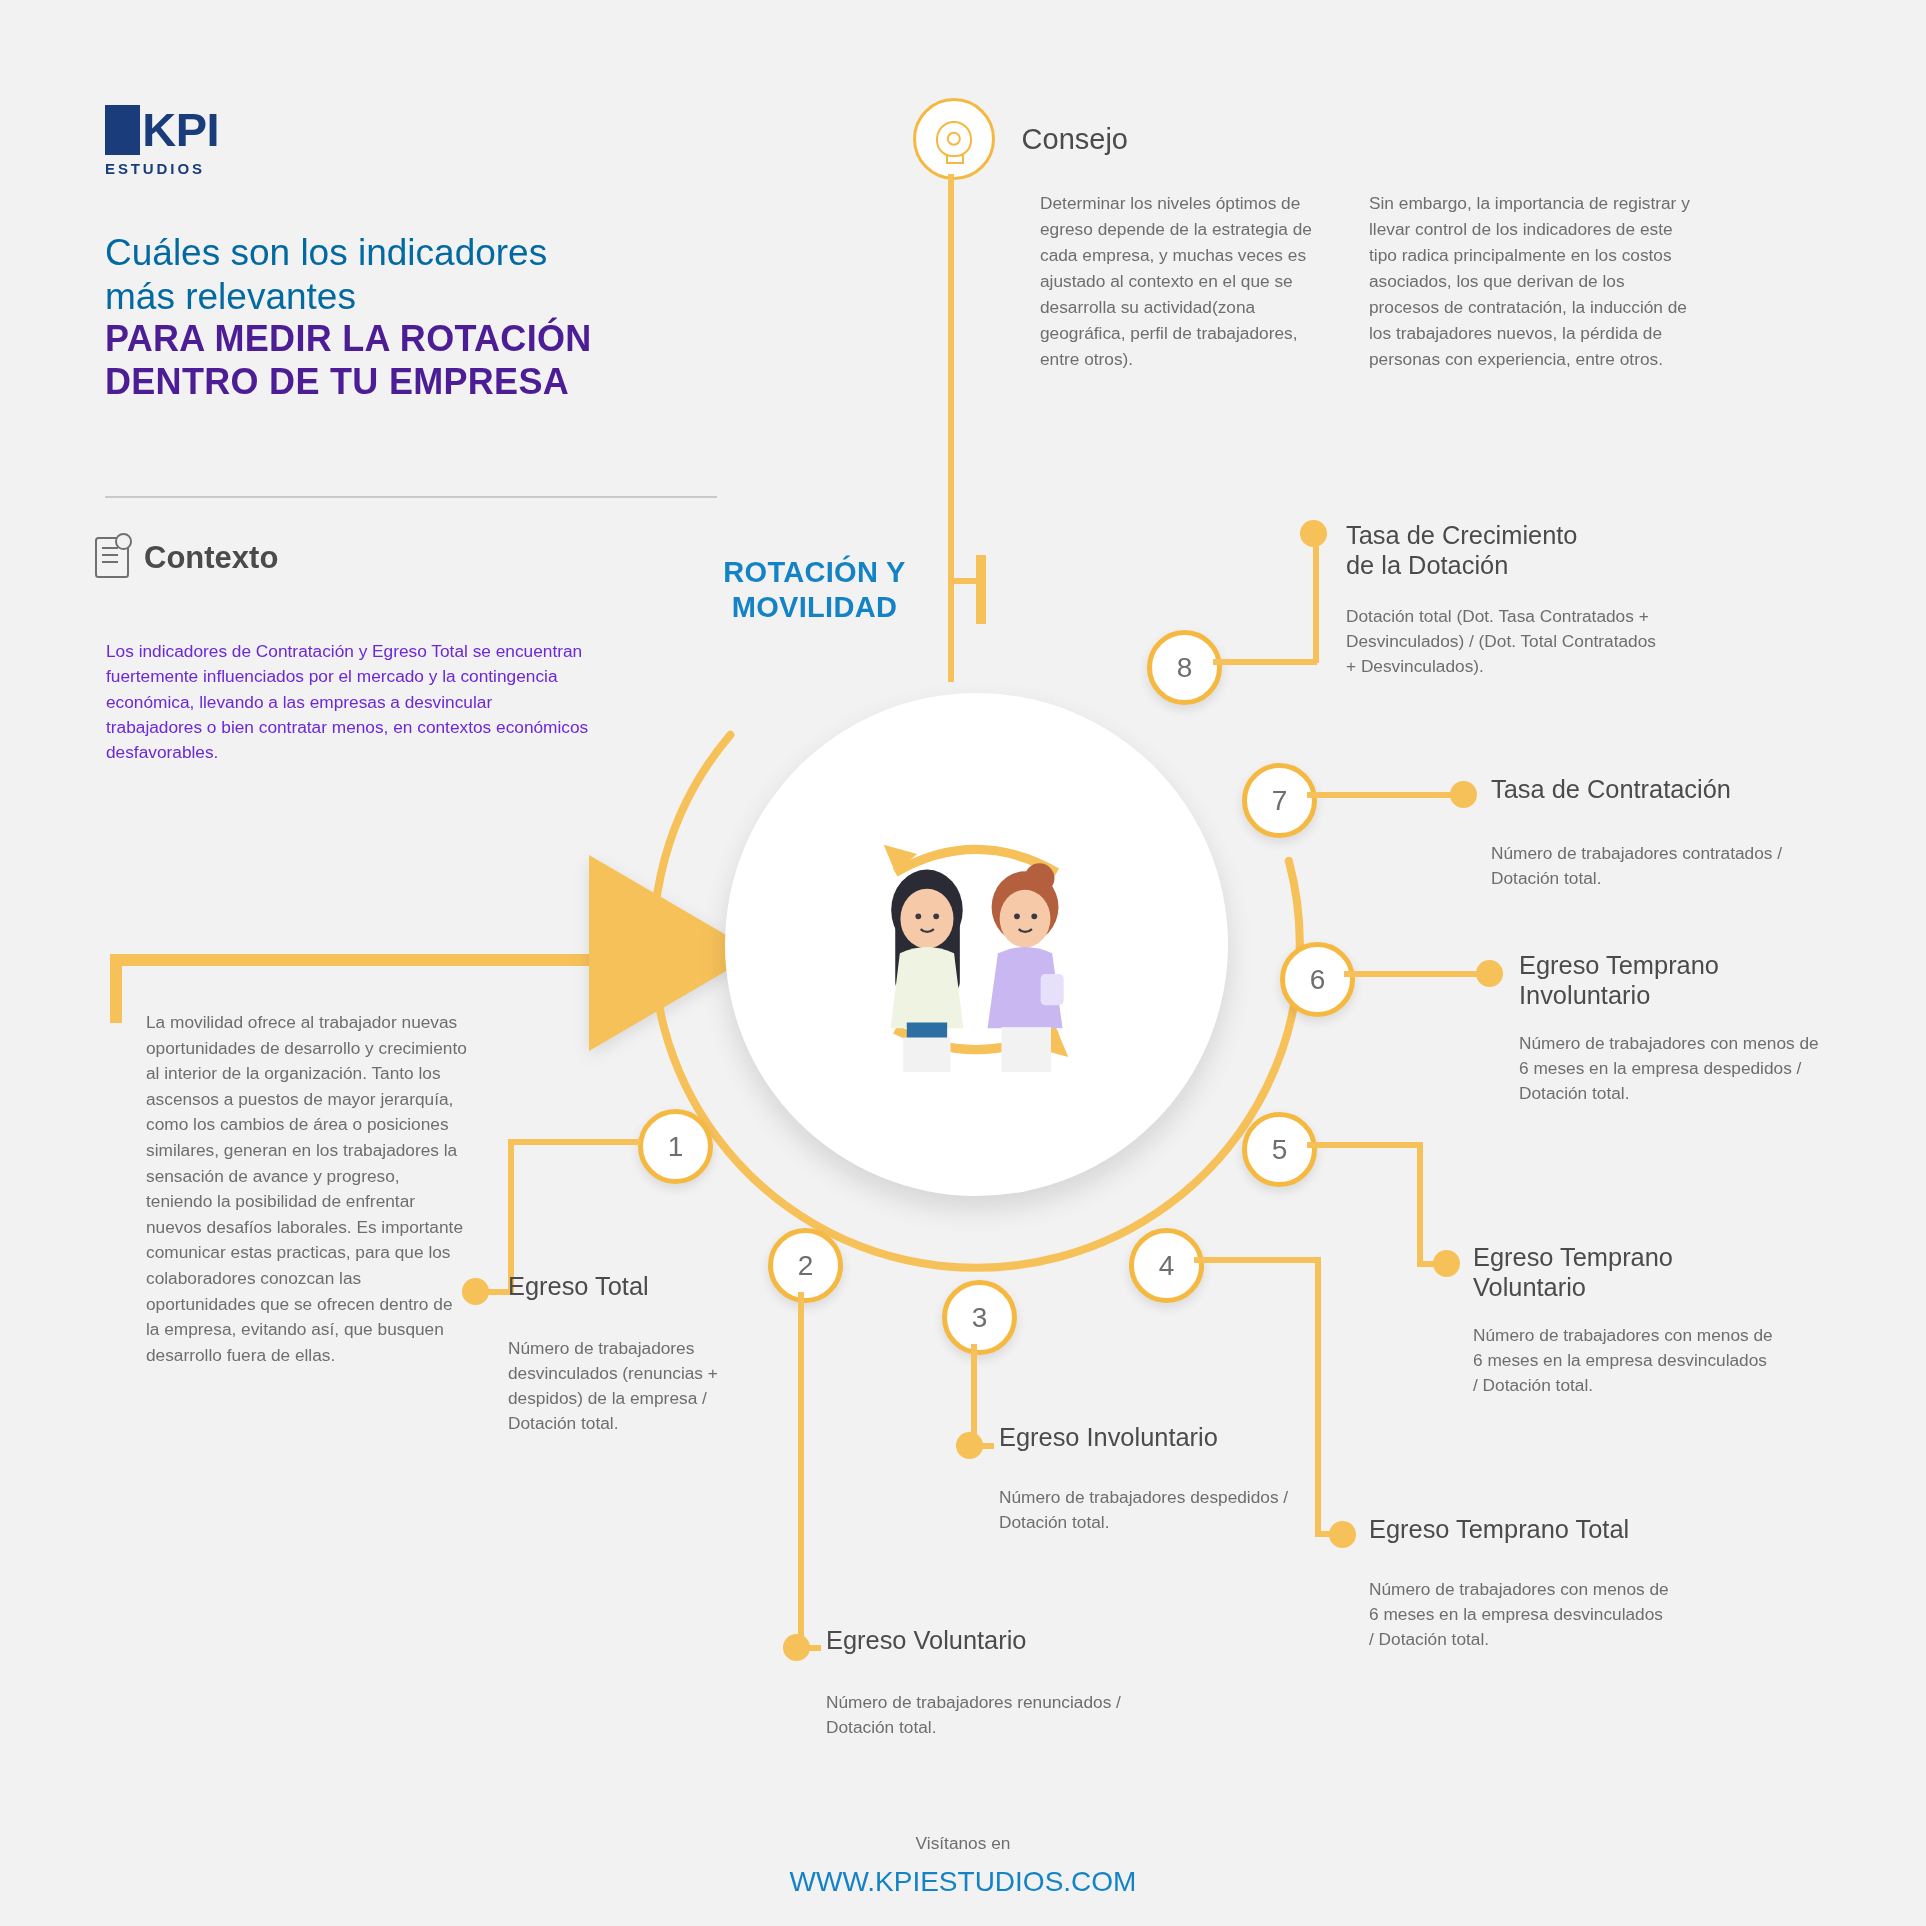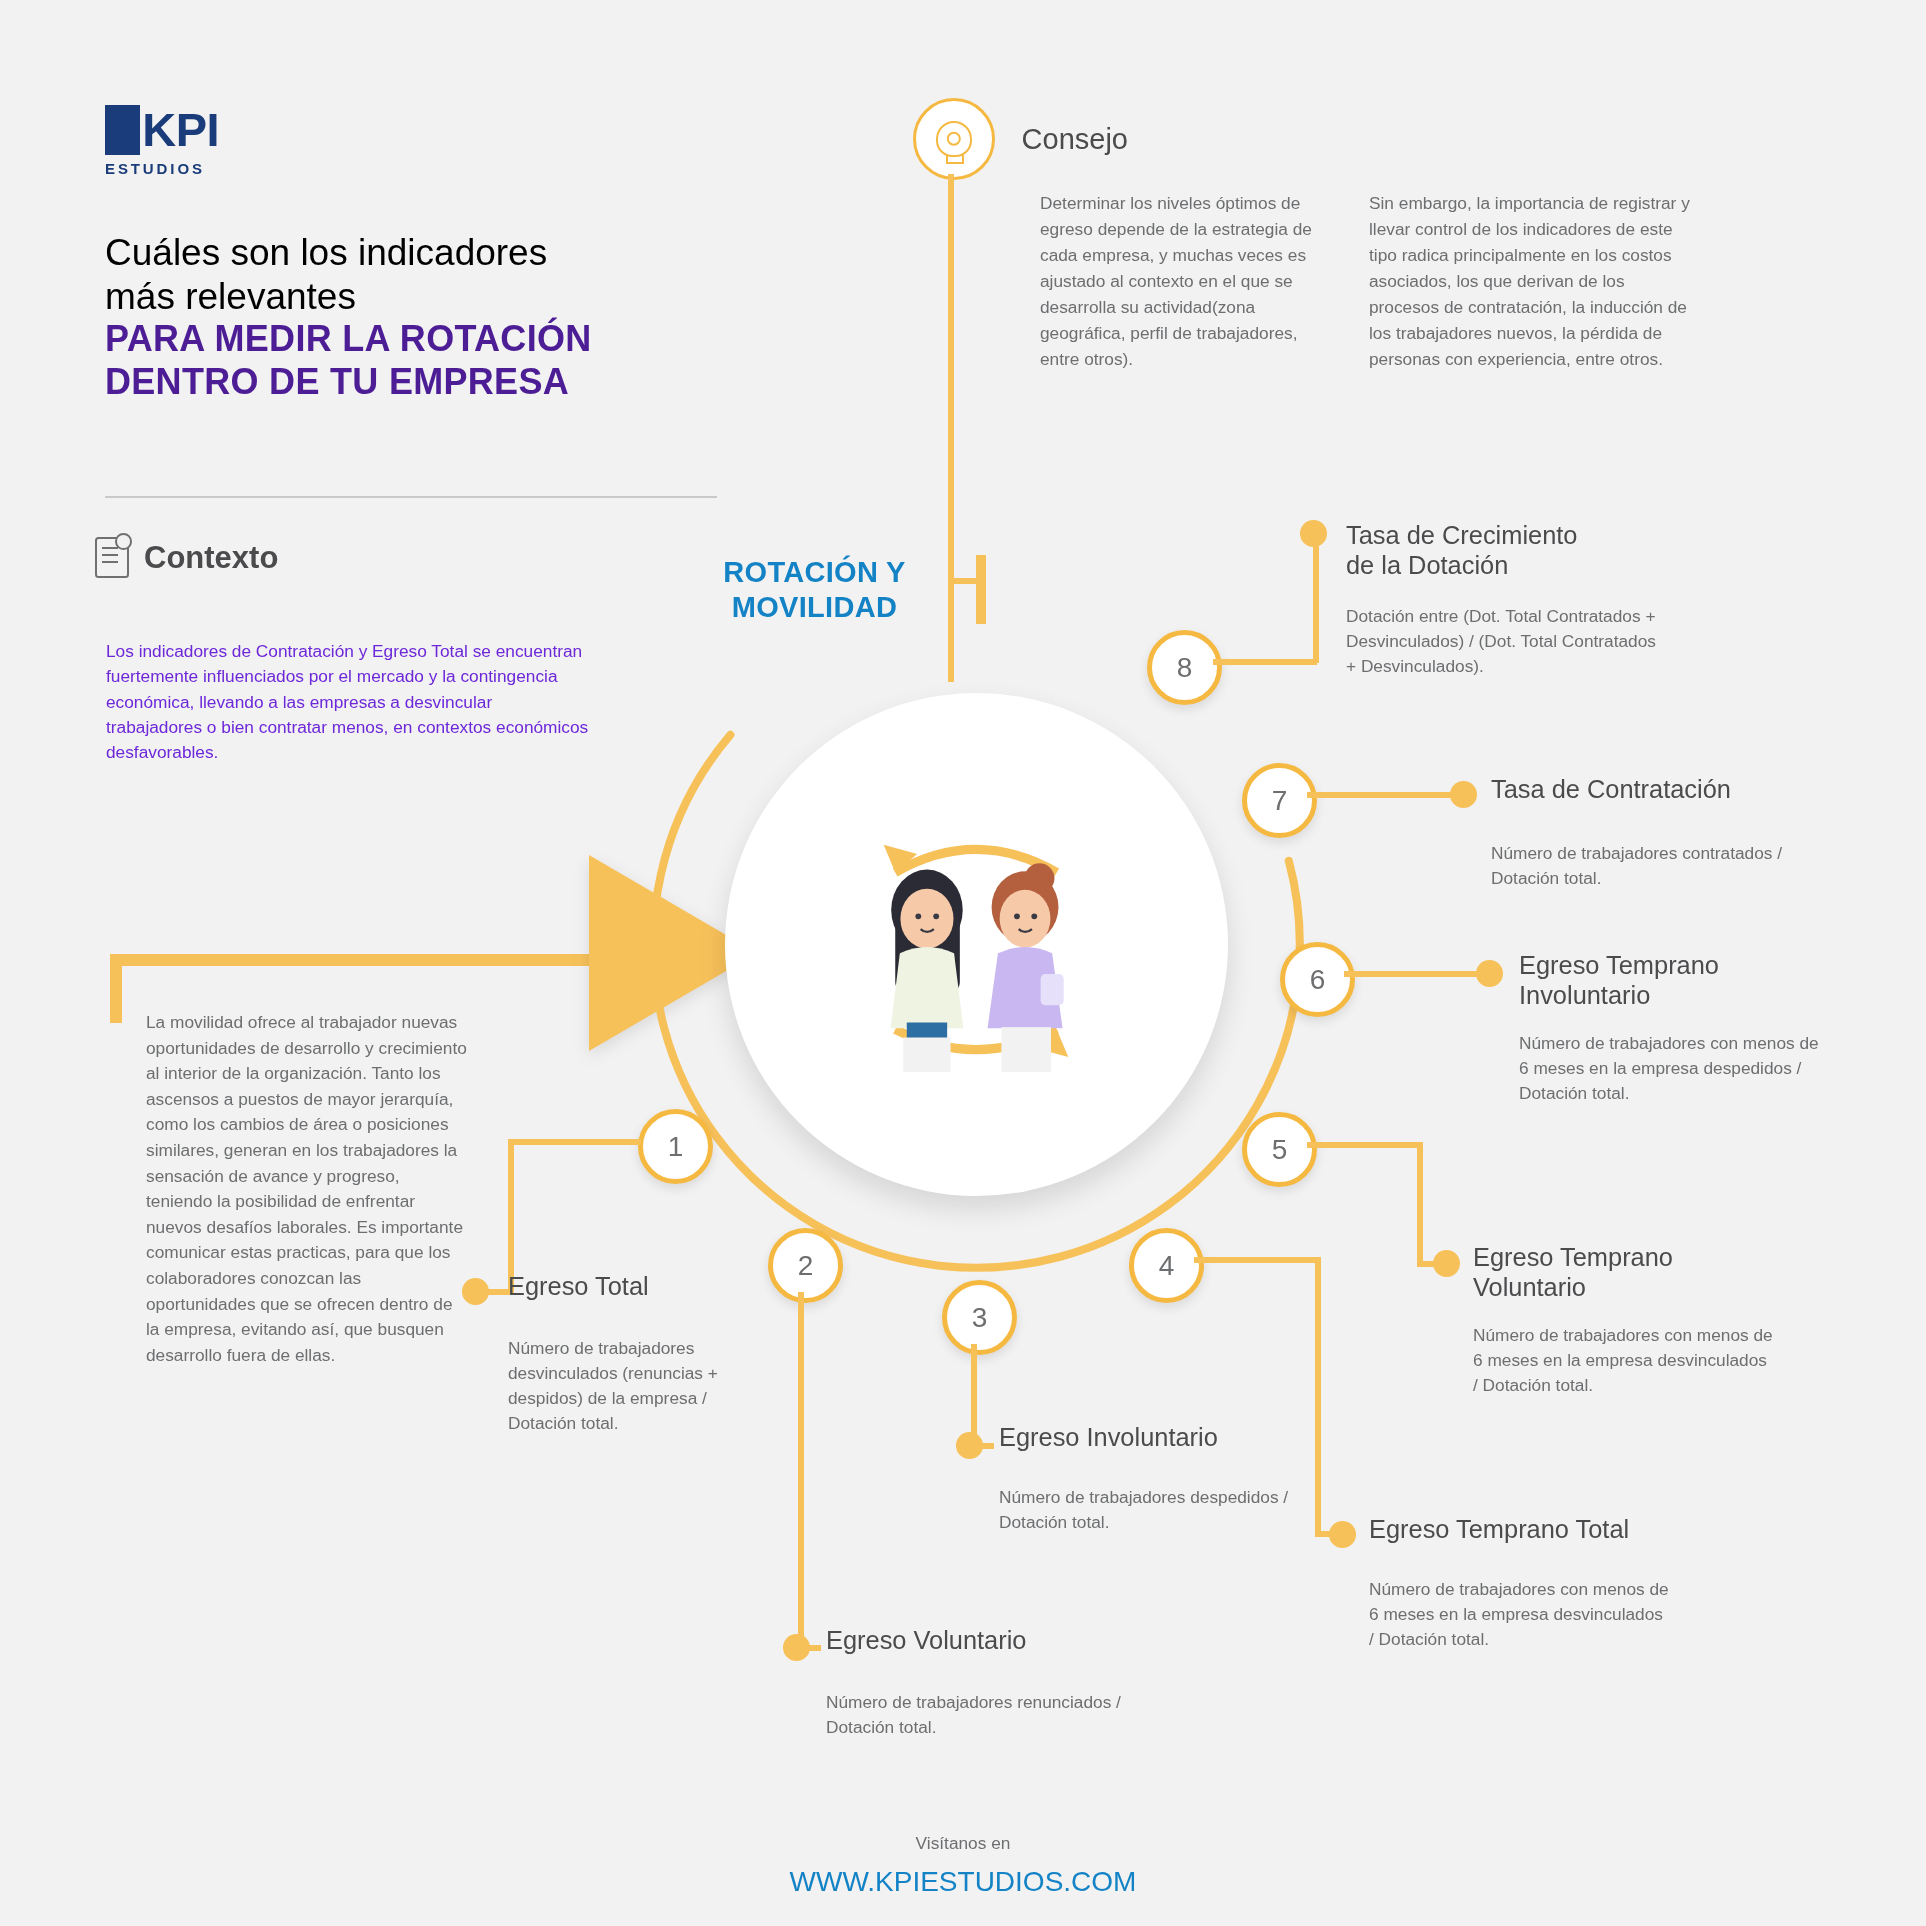--- a/index.html
+++ b/index.html
@@ -25,21 +25,21 @@
     font-size:47px;font-weight:bold;color:#1a3c7a;letter-spacing:-0.6px;
     line-height:50px;margin-left:2.3px;
   }
   #logo .sub{
     font-size:15px;letter-spacing:2.9px;color:#1a3c7a;margin-top:4.6px;font-weight:bold;
   }
 
   
   #title-block{position:absolute;left:105px;top:231px;width:635px;}
   #title-block .l1,#title-block .l2{
-    font-size:37px;color:#000000;line-height:1.18;font-weight:normal;
+    font-size:37px;color:#0369a1;line-height:1.18;font-weight:normal;
   }
   #title-block .l3,#title-block .l4{
     font-size:36px;color:#4c1d95;line-height:1.18;font-weight:bold;letter-spacing:0.3px;
   }
   #title-rule{position:absolute;left:105px;top:496px;width:612px;height:1.7px;background:#c9c9c9;}
 
   
   #contexto-head{position:absolute;left:95px;top:537px;display:flex;align-items:center;gap:15px;text-align:right;}
   #contexto-head .doc-icon{
     width:30px;height:37px;border:2.3px solid #6f7072;border-radius:3.5px;position:relative;background:#f2f2f2;
@@ -227,21 +227,21 @@
   </svg>
 
   <div class="node" style="left:1147px;top:630px;">8</div>
   <div class="ln h" style="left:1213px;top:659px;width:104px;"></div>
   <div class="ln v" style="left:1313px;top:532px;height:131px;"></div>
   <div class="dot" style="left:1300px;top:520px;"></div>
   <div class="item-title" style="left:1346px;top:520px;width:370px;">
     <div>Tasa de Crecimiento</div>
     <div>de la Dotación</div>
   </div>
-  <div class="item-desc" style="left:1346px;top:604px;width:324px;">Dotación entre (Dot. Total Contratados + Desvinculados) / (Dot. Total  Contratados + Desvinculados).</div>
+  <div class="item-desc" style="left:1346px;top:604px;width:324px;">Dotación total (Dot. Tasa Contratados + Desvinculados) / (Dot. Total  Contratados + Desvinculados).</div>
 
   <div class="node" style="left:1242px;top:763px;">7</div>
   <div class="ln h" style="left:1307px;top:792px;width:162px;"></div>
   <div class="dot" style="left:1450px;top:781px;"></div>
   <div class="item-title" style="left:1491px;top:774px;width:370px;">Tasa de Contratación</div>
   <div class="item-desc" style="left:1491px;top:841px;width:300px;">Número de trabajadores contratados / Dotación total.</div>
 
   <div class="node" style="left:1280px;top:942px;">6</div>
   <div class="ln h" style="left:1344px;top:971px;width:150px;"></div>
   <div class="dot" style="left:1476px;top:960px;"></div>

